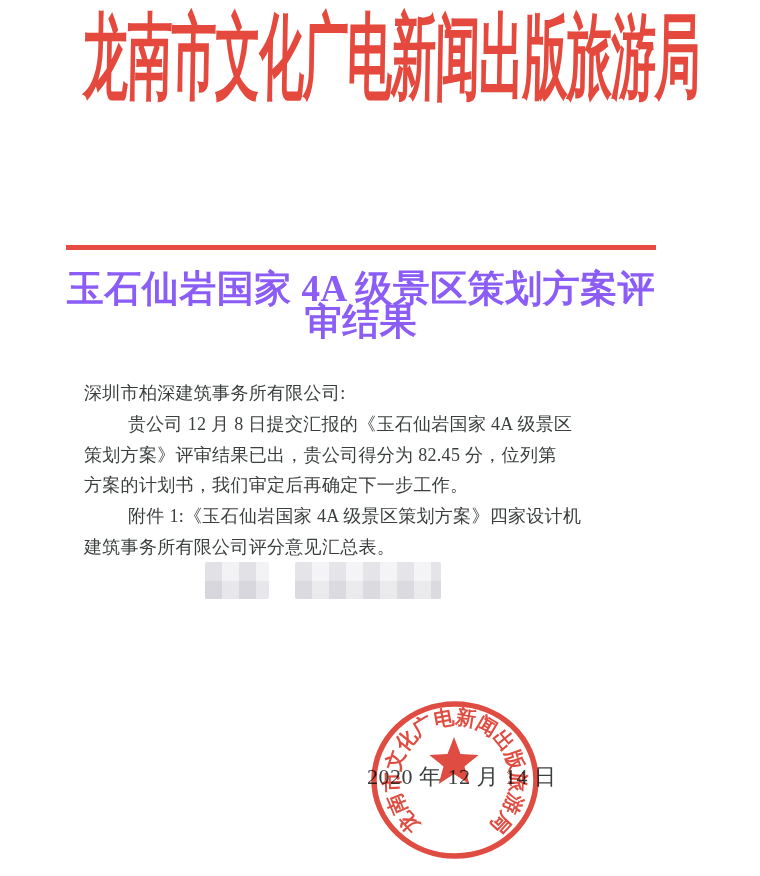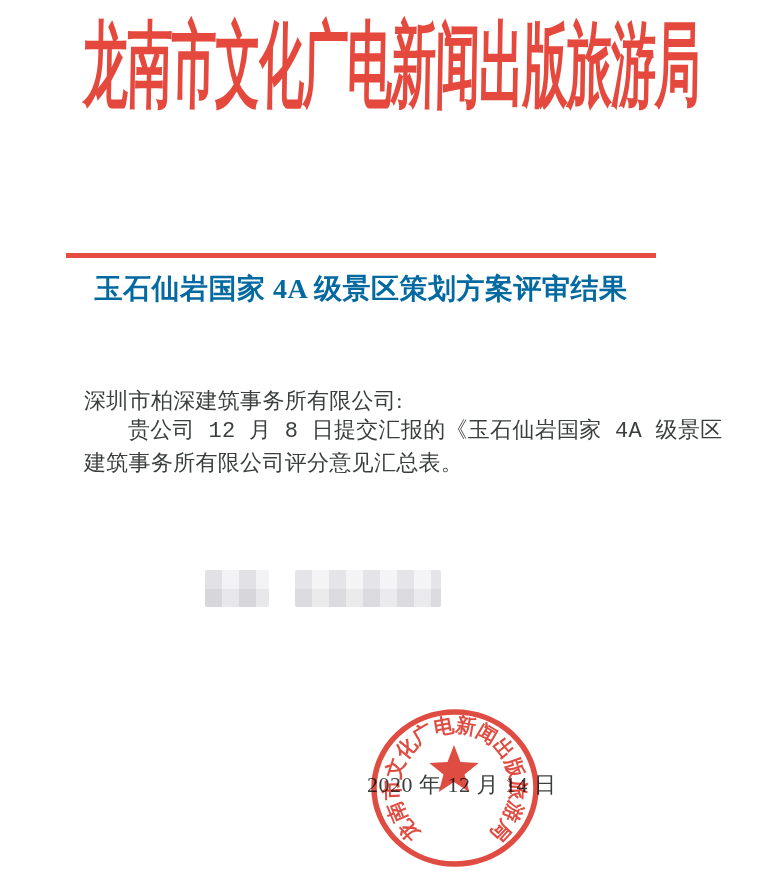--- a/index.html
+++ b/index.html
@@ -3,21 +3,21 @@
 <meta charset="utf-8">
 <style>
   html,body { margin:0; padding:0; }
   body {
     width:760px; height:876px;
     background:#ffffff;
     font-family:"Liberation Serif","DejaVu Serif",serif;
     position:relative;
     overflow:hidden;
   }
-  .page { position:absolute; inset:0; background:#ffffff;margin-top:8px; }
+  .page { position:absolute; inset:0; background:#ffffff; }
 
   
   .letterhead {
     position:absolute; left:84px; top:8px; width:580px; height:108px;
     overflow:visible;
   }
   .letterhead .org {
     display:inline-block;
     font-weight:bold;
     font-size:45px;
@@ -30,41 +30,41 @@
   }
 
   
   .divider {
     position:absolute; left:66px; top:245px; width:590px; height:5px;
     background:#e64c41;
   }
 
   
   .doc-title {
-    position:absolute; left:66px; top:264px; width:590px;
+    position:absolute; left:66px; top:272px; width:590px;
     text-align:center;
     font-weight:bold;
-    font-size:28px;
+    font-size:37px;
     line-height:33px;
-    color:#0369a1;
+    color:#8b5cf6;
     letter-spacing:0.5px;
   }
 
   
   .body-block {
     position:absolute; left:84px; top:378px; width:600px;
-    font-size:22px;
+    font-size:18px;
     color:#3a3f3d;
     letter-spacing:0.3px;
   }
   .line {
     height:30.8px; line-height:30.8px;
     white-space:nowrap;
   }
-  .indent { padding-left:44px;font-family:Liberation Mono, monospace; }
+  .indent { padding-left:44px; }
 
   
   .redact-wrap {
     position:absolute; left:205px; top:562px; height:37px; width:240px;
   }
   .redact {
     position:absolute; top:0; height:37px;
     background-image:
       repeating-linear-gradient(90deg, rgba(198,198,206,.45) 0 17px, rgba(236,236,240,.45) 17px 34px),
       repeating-linear-gradient(0deg,  rgba(205,205,212,.55) 0 18px, rgba(243,243,246,.55) 18px 37px);
@@ -103,20 +103,23 @@
 
   <div class="divider"></div>
 
   <div class="doc-title">
     <div>玉石仙岩国家 4A 级景区策划方案评审结果</div>
   </div>
 
   <div class="body-block">
     <div class="line">深圳市柏深建筑事务所有限公司:</div>
     <div class="line indent">贵公司 12 月 8 日提交汇报的《玉石仙岩国家 4A 级景区</div>
+    <div class="line">策划方案》评审结果已出，贵公司得分为 82.45 分，位列第</div>
+    <div class="line">方案的计划书，我们审定后再确定下一步工作。</div>
+    <div class="line indent">附件 1:《玉石仙岩国家 4A 级景区策划方案》四家设计机</div>
     <div class="line">建筑事务所有限公司评分意见汇总表。</div>
   </div>
 
   <div class="redact-wrap">
     <span class="redact b1"></span>
     <span class="redact b2"></span>
   </div>
 
   <div class="doc-date">2020 年 12 月 14 日</div>
 

